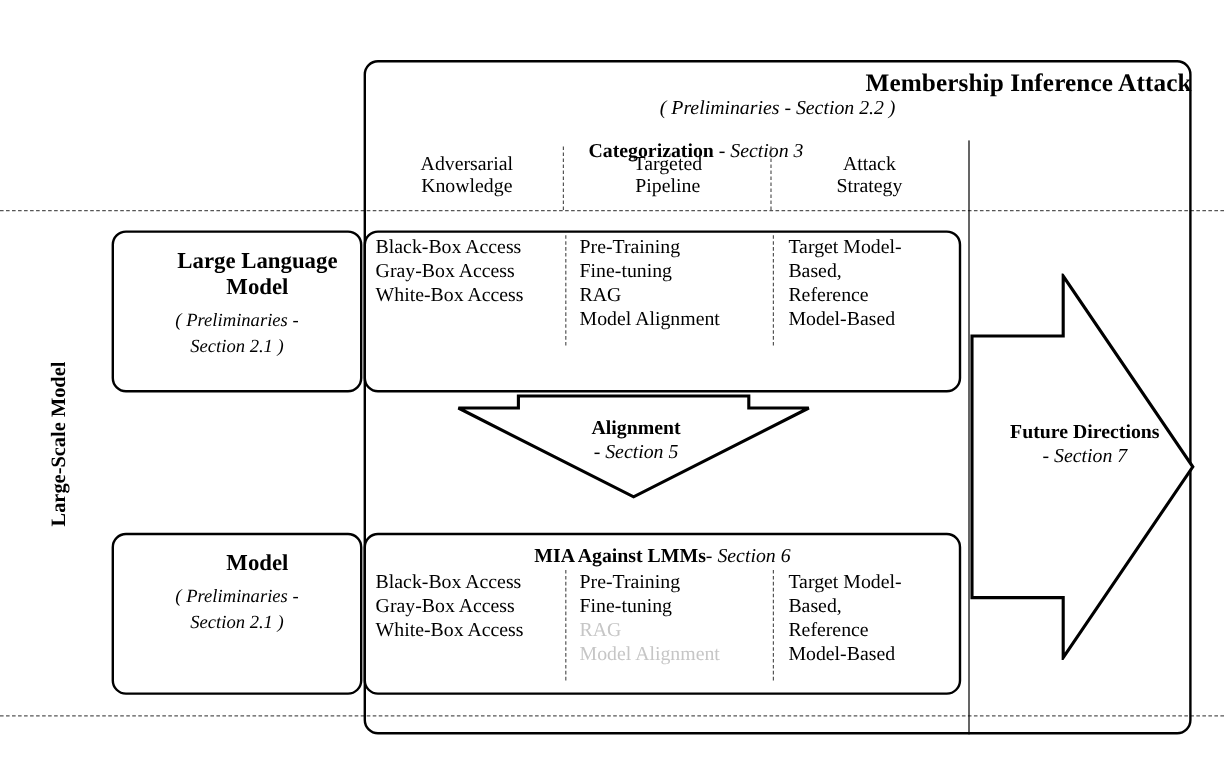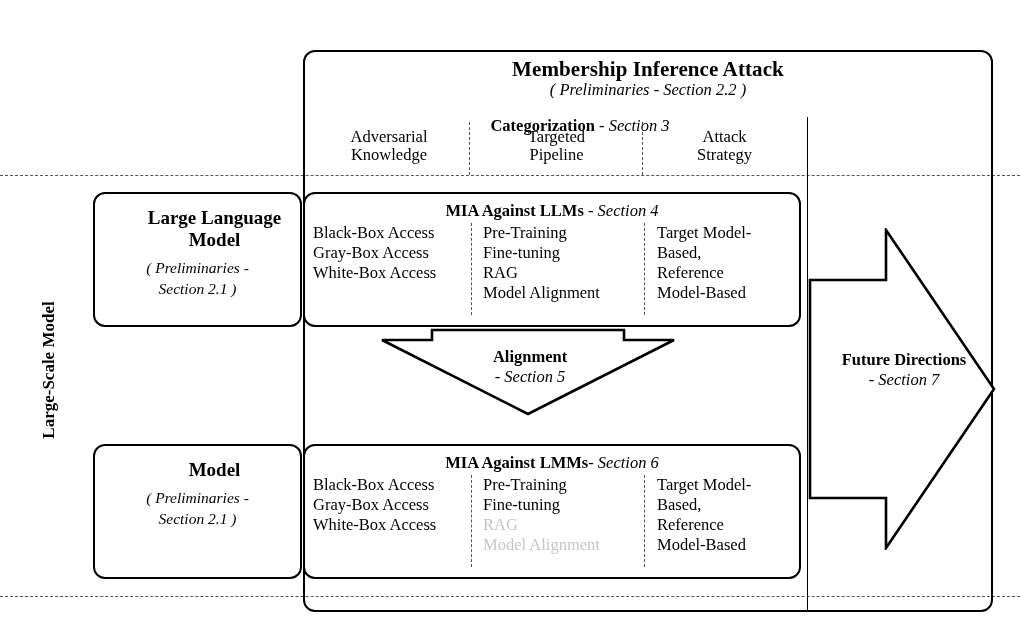--- a/index.html
+++ b/index.html
@@ -46,21 +46,21 @@
     width: 0;
     height: 495px;
     border-left: 1.6px solid #000000;
   }
 
   
   #mia-title {
     left: 303px;
     top: 57px;
     width: 690px;
-    text-align: center;
+    text-align: right;
     font-weight: bold;
     font-size: 21px;
     letter-spacing: 0.1px;
   }
   #mia-subtitle {
     left: 303px;
     top: 80px;
     width: 690px;
     text-align: center;
     font-style: italic;
@@ -266,23 +266,20 @@
       <div>Large Language</div>
       <div>Model</div>
     </div>
     <div class="model-sub">
       <div>( Preliminaries -</div>
       <div>Section 2.1 )</div>
     </div>
   </div>
 
   <div class="abs mia-box" id="llm-mia-box">
-    <div class="mia-box-title">
-      <span class="strong">MIA Against LLMs</span><span> - </span><span class="sec">Section 4</span>
-    </div>
     <div class="mia-cols">
       <div class="box-col-divider bdiv-a"></div>
       <div class="box-col-divider bdiv-b"></div>
       <div class="mia-col col-knowledge">
         <div>Black-Box Access</div>
         <div>Gray-Box Access</div>
         <div>White-Box Access</div>
       </div>
       <div class="mia-col col-pipeline">
         <div>Pre-Training</div>

